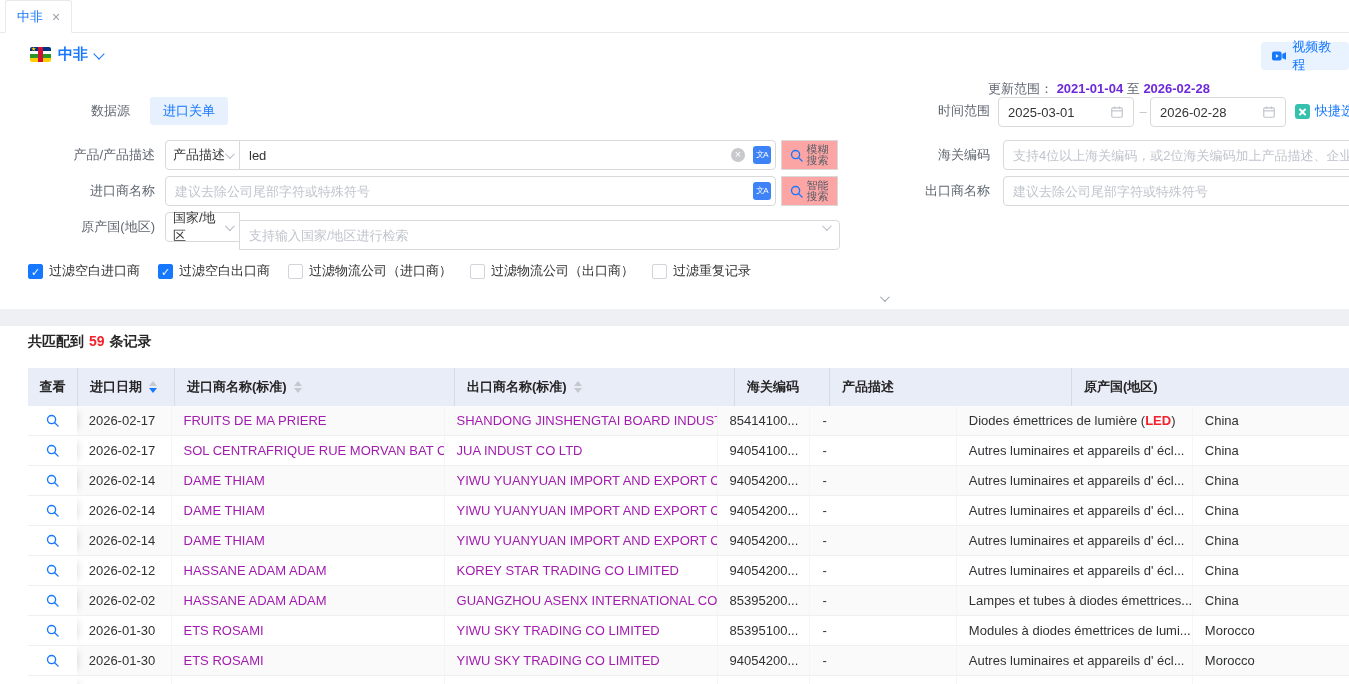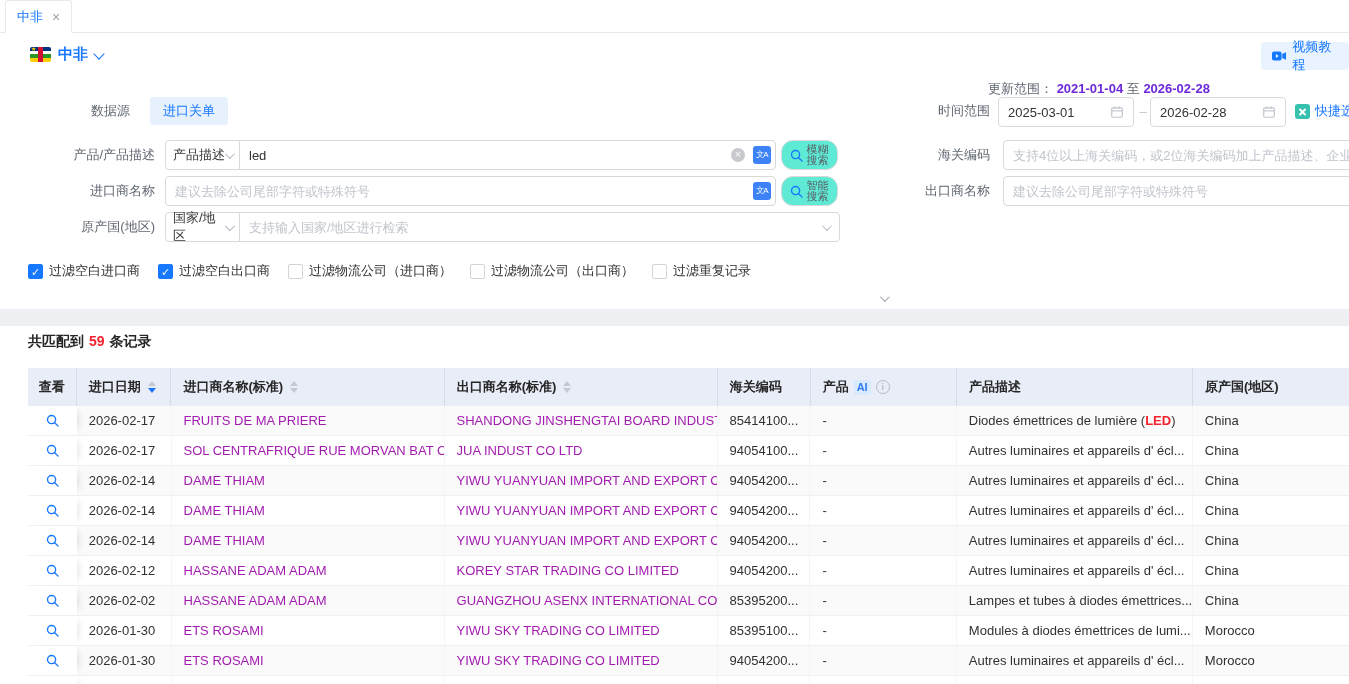--- a/index.html
+++ b/index.html
@@ -53,21 +53,21 @@
   .tinput.rounded { border-radius:4px; }
   .tinput::placeholder { color:#c0c4cc; }
 
   .clear-icon { position:absolute; left:731px; top:148px; width:14px; height:14px; border-radius:50%; background:#c8c9cc;
                 color:#fff; font-size:11px; line-height:13px; text-align:center; cursor:pointer; }
   .clear-icon::after { content:"×"; }
   .trans-icon { position:absolute; width:18px; height:18px; background:#3d83f7; border-radius:3px; color:#fff;
                 font-size:8px; letter-spacing:-1px; text-align:center; line-height:18px; cursor:pointer; }
   .trans-icon::after { content:"文A"; }
 
-  .search-btn { position:absolute; width:57px; height:30px; border:1px solid #d9d9d9; border-radius:12px; background:#5eead4;
+  .search-btn { position:absolute; width:57px; height:30px; border:1px solid #d9d9d9; border-radius:0; background:#fca5a5;
                 display:flex; align-items:center; justify-content:center; gap:3px; cursor:pointer; }
   .search-btn .btxt { width:24px; font-size:11px; line-height:11px; color:#5a5e66; }
 
   .origin-chev { position:absolute; left:822px; top:224px; }
 
   .checkrow { position:absolute; left:28px; top:262px; display:flex; gap:18px; align-items:center; }
   .checkitem { display:flex; align-items:center; gap:6px; cursor:pointer; }
   .cbox { width:15px; height:15px; border:1px solid #d2d4d9; border-radius:2px; background:#fff; }
   .cbox.checked { background:#1677ff; border-color:#1677ff; color:#fff; font-size:11px; line-height:14px; text-align:center; }
   .cbox.checked::after { content:"✓"; }
@@ -212,21 +212,21 @@
     <span class="btxt">智能搜索</span>
   </div>
   <div class="flabel" style="left:900px; top:176px; width:90px;">出口商名称</div>
   <input class="tinput rounded" style="left: 1003px; top: 176px; width: 360px;" placeholder="建议去除公司尾部字符或特殊符号">
 
   <div class="flabel" style="left:25px; top:212px; width:130px;">原产国(地区)</div>
   <div class="selectbox" style="left:165px; top:212px;">
     <span>国家/地区</span>
     <span class="chev-down"></span>
   </div>
-  <input class="tinput" style="left: 239px; top: 212px; width: 601px; padding-right: 26px;" placeholder="支持输入国家/地区进行检索">
+  <input class="tinput" style="left: 239px; top: 220px; width: 601px; padding-right: 26px;" placeholder="支持输入国家/地区进行检索">
   <span class="chev-down origin-chev"></span>
 
   <div class="checkrow">
     <div class="checkitem">
       <span class="cbox checked"></span>
       <span class="cl">过滤空白进口商</span>
     </div>
     <div class="checkitem">
       <span class="cbox checked"></span>
       <span class="cl">过滤空白出口商</span>
@@ -272,25 +272,20 @@
           </span>
       </div>
       <div class="th c-exp">
         <span>出口商名称(标准)</span>
         <span class="sorter">
             <span class="car-up"></span>
             <span class="car-dn"></span>
           </span>
       </div>
       <div class="th c-hs">海关编码</div>
-      <div class="th c-prod">
-        <span>产品</span>
-        <span class="ai-badge">AI</span>
-        <span class="info-icon"></span>
-      </div>
       <div class="th c-desc">产品描述</div>
       <div class="th c-orig">原产国(地区)</div>
     </div>
 
     <div class="trow">
       <div class="td c-view">
           <svg class="mag" width="15" height="15" viewBox="0 0 24 24">
             <circle cx="10.5" cy="10.5" r="6.5" fill="none" stroke="#1677ff" stroke-width="2.2"></circle>
             <line x1="15.5" y1="15.5" x2="21" y2="21" stroke="#1677ff" stroke-width="2.2" stroke-linecap="round"></line>
           </svg>

